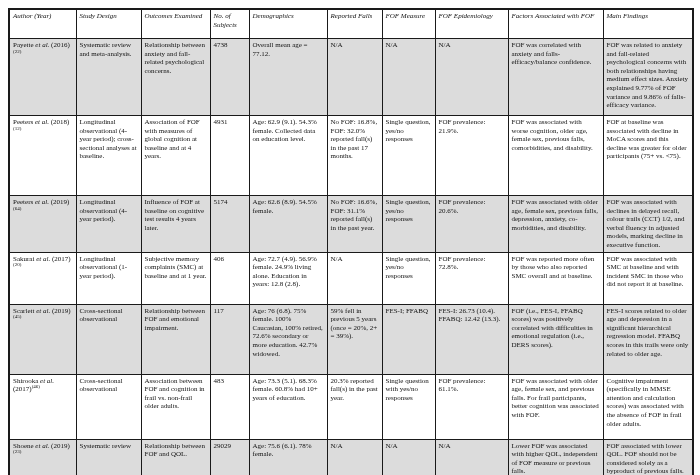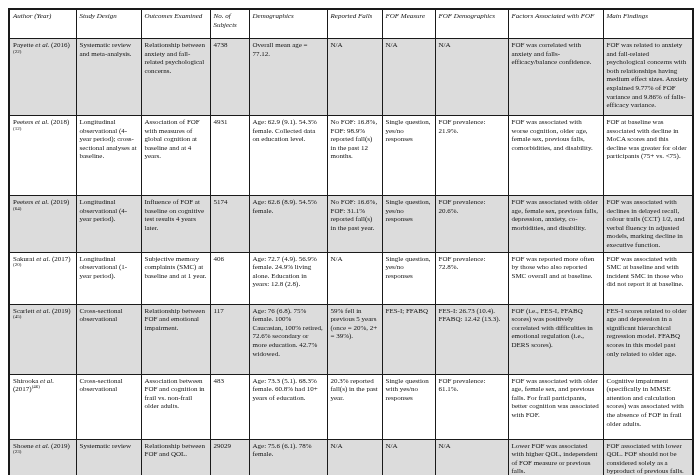--- a/index.html
+++ b/index.html
@@ -77,21 +77,21 @@
     </colgroup>
     <thead>
       <tr>
         <th>Author (Year)</th>
         <th>Study Design</th>
         <th>Outcomes Examined</th>
         <th>No. of Subjects</th>
         <th>Demographics</th>
         <th>Reported Falls</th>
         <th>FOF Measure</th>
-        <th>FOF Demographics</th>
+        <th>FOF Epidemiology</th>
         <th>Factors Associated with FOF</th>
         <th>Main Findings</th>
       </tr>
     </thead>
     <tbody id="table-body">
         <tr class="stripe">
           <td><span>Payette </span><i>et al.</i><span> (2016)</span><sup>(22)</sup></td>
           <td>Systematic review and meta-analysis.</td>
           <td>Relationship between anxiety and fall-related psychological concerns.</td>
           <td>4738</td>
@@ -101,21 +101,21 @@
           <td>N/A</td>
           <td>FOF was correlated with anxiety and falls-efficacy/balance confidence.</td>
           <td>FOF was related to anxiety and fall-related psychological concerns with both relationships having medium effect sizes. Anxiety explained 9.77% of FOF variance and 9.86% of falls-efficacy variance.</td>
         </tr>
         <tr>
           <td><span>Peeters </span><i>et al.</i><span> (2018)</span><sup>(12)</sup></td>
           <td>Longitudinal observational (4-year period); cross-sectional analyses at baseline.</td>
           <td>Association of FOF with measures of global cognition at baseline and at 4 years.</td>
           <td>4931</td>
           <td>Age: 62.9 (9.1). 54.3% female. Collected data on education level.</td>
-          <td>No FOF: 16.8%, FOF: 98.9% reported fall(s) in the past 12 months.</td>
+          <td>No FOF: 16.8%, FOF: 32.0% reported fall(s) in the past 17 months.</td>
           <td>Single question, yes/no responses</td>
           <td>FOF prevalence: 21.9%.</td>
           <td>FOF was associated with worse cognition, older age, female sex, previous falls, comorbidities, and disability.</td>
           <td>FOF at baseline was associated with decline in MoCA scores and this decline was greater for older participants (75+ vs. &lt;75).</td>
         </tr>
         <tr class="stripe">
           <td><span>Peeters </span><i>et al.</i><span> (2019)</span><sup>(64)</sup></td>
           <td>Longitudinal observational (4-year period).</td>
           <td>Influence of FOF at baseline on cognitive test results 4 years later.</td>
           <td>5174</td>
@@ -141,21 +141,21 @@
         <tr class="stripe">
           <td><span>Scarlett </span><i>et al.</i><span> (2019)</span><sup>(45)</sup></td>
           <td>Cross-sectional observational</td>
           <td>Relationship between FOF and emotional impairment.</td>
           <td>117</td>
           <td>Age: 76 (6.8). 75% female. 100% Caucasian, 100% retired, 72.6% secondary or more education. 42.7% widowed.</td>
           <td>59% fell in previous 5 years (once = 20%, 2+ = 39%).</td>
           <td>FES-I; FFABQ</td>
           <td>FES-I: 26.73 (10.4). FFABQ: 12.42 (13.3).</td>
           <td>FOF (i.e., FES-I, FFABQ scores) was positively correlated with difficulties in emotional regulation (i.e., DERS scores).</td>
-          <td>FES-I scores related to older age and depression in a significant hierarchical regression model. FFABQ scores in this model past only related to older age.</td>
+          <td>FES-I scores related to older age and depression in a significant hierarchical regression model. FFABQ scores in this trails were only related to older age.</td>
         </tr>
         <tr>
           <td><span>Shirooka </span><i>et al.</i><span> (2017)</span><sup>(46)</sup></td>
           <td>Cross-sectional observational</td>
           <td>Association between FOF and cognition in frail vs. non-frail older adults.</td>
           <td>483</td>
           <td>Age: 73.3 (5.1). 68.3% female. 60.8% had 10+ years of education.</td>
           <td>20.3% reported fall(s) in the past year.</td>
           <td>Single question with yes/no responses</td>
           <td>FOF prevalence: 61.1%.</td>

